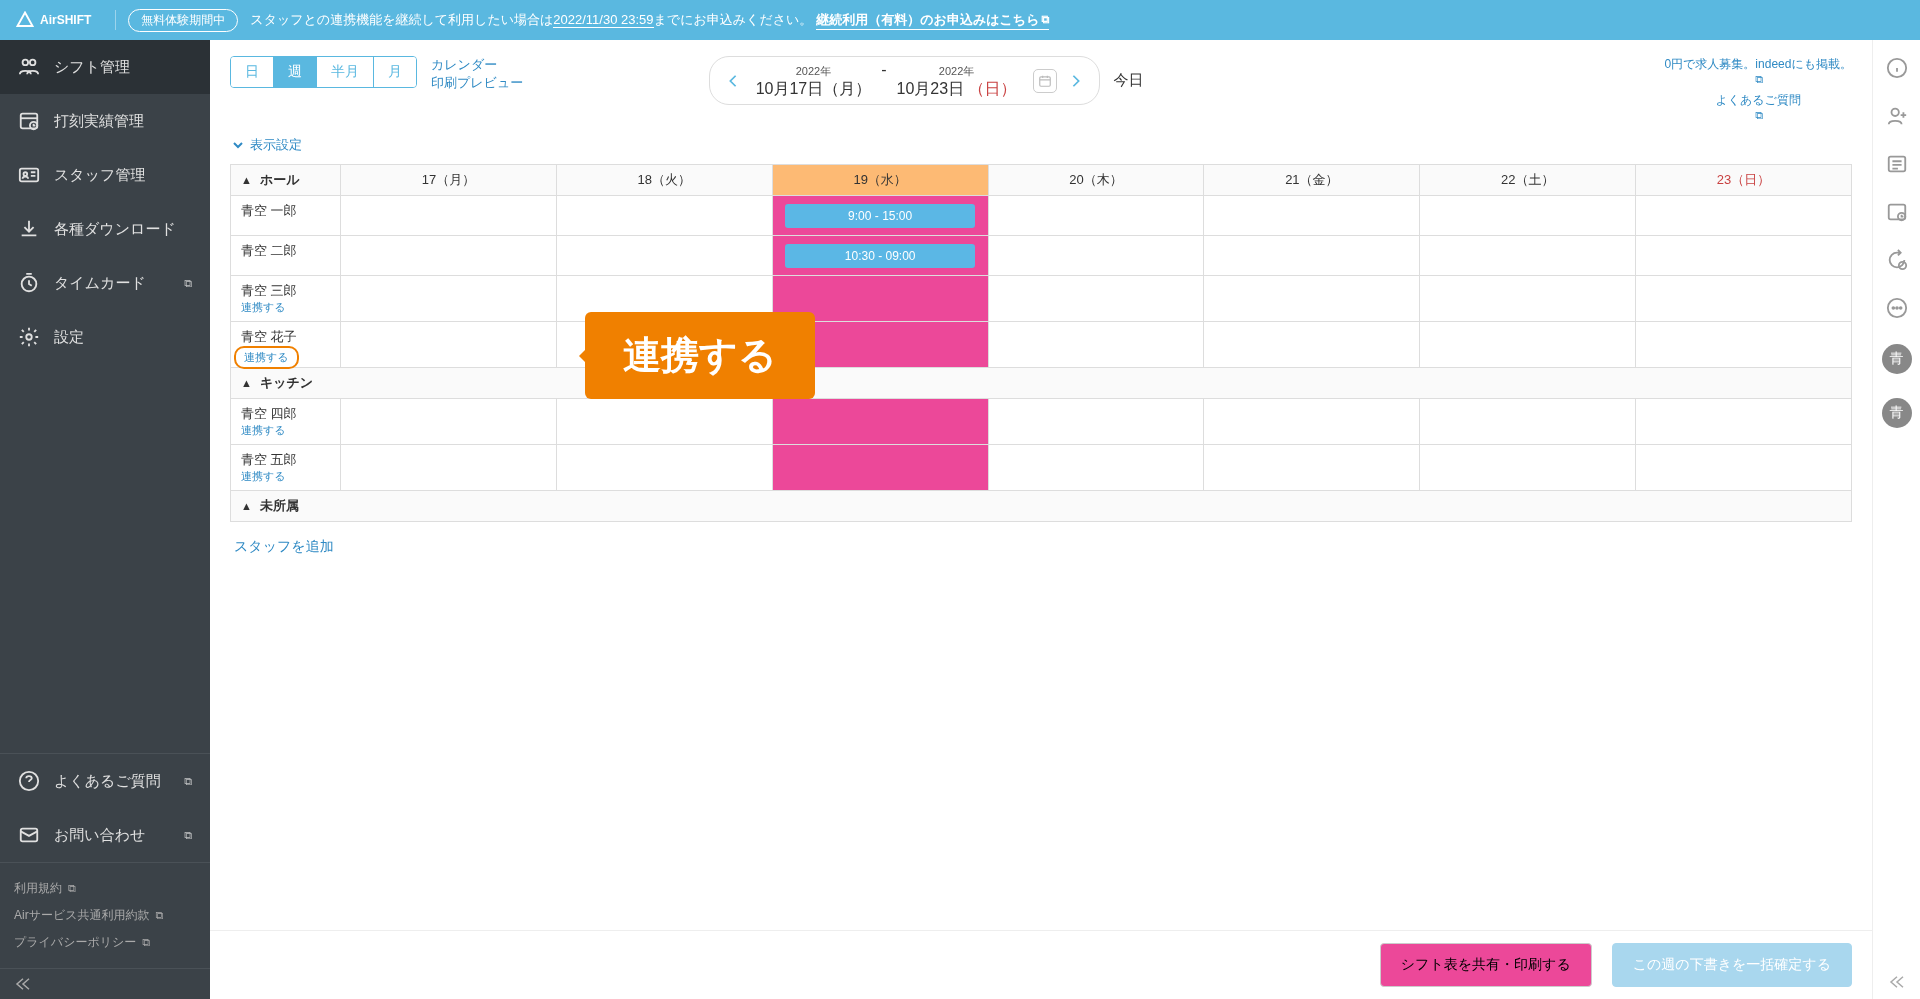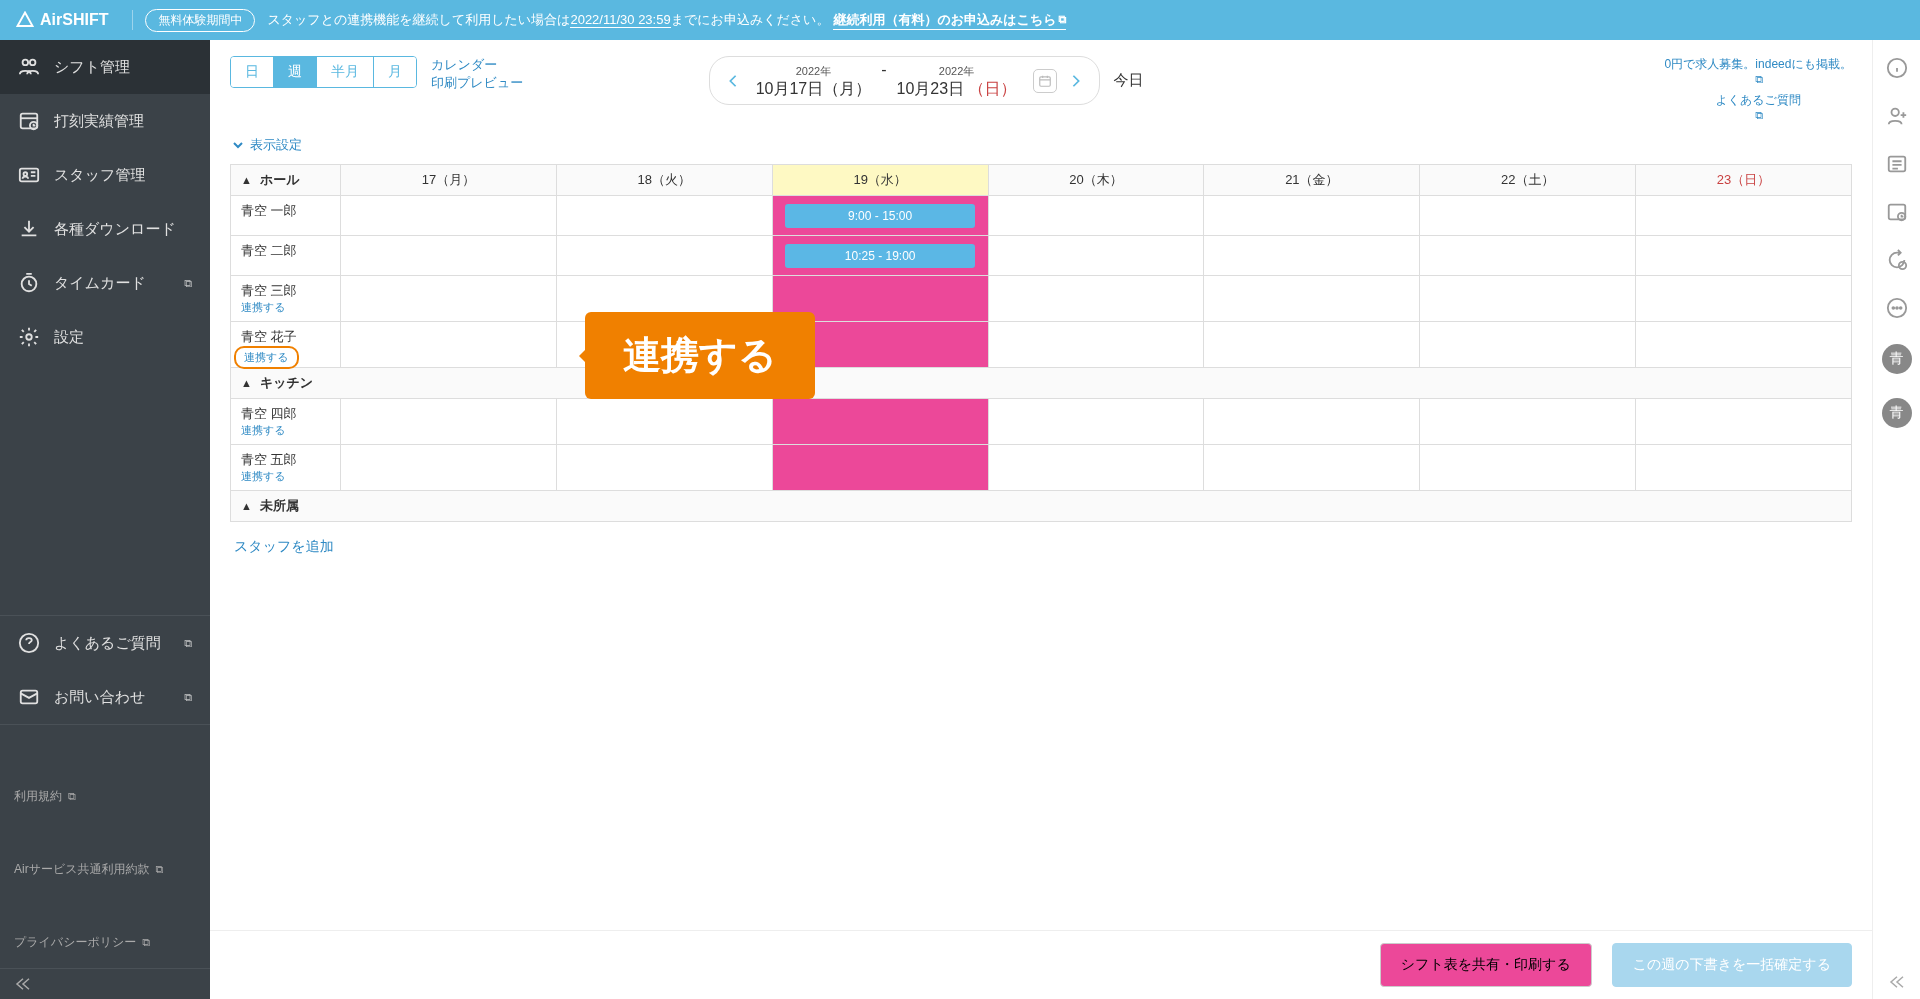--- a/index.html
+++ b/index.html
@@ -1,41 +1,41 @@
 <!DOCTYPE html>
 <html><head>
   <meta charset="utf-8">
   <style>
     * { box-sizing: border-box; margin: 0; padding: 0; }
     body { font-family: -apple-system, BlinkMacSystemFont, "Hiragino Sans", "Meiryo", sans-serif; font-size: 14px; color: #333; background: #fff; overflow: hidden; }
     
     
     .top-banner { height: 40px; background: #5AB8E0; display: flex; align-items: center; padding: 0 16px; color: #fff; font-size: 13px; }
-    .logo { display: flex; align-items: center; font-weight: bold; font-size: 16px; margin-right: 12px; }
+    .logo { display: flex; align-items: center; font-weight: bold; font-size: 12px; margin-right: 12px; }
     .logo-icon { margin-right: 6px; }
     .divider-v { width: 1px; height: 20px; background: rgba(255,255,255,0.4); margin: 0 12px; }
     .trial-badge { border: 1px solid #fff; border-radius: 12px; padding: 2px 12px; font-size: 12px; margin-right: 12px; }
     .banner-text { display: flex; align-items: center; }
     .banner-underline { border-bottom: 1px solid #fff; }
     .banner-link { font-weight: bold; border-bottom: 1px solid #fff; margin-left: 4px; display: flex; align-items: center; }
     .ext-icon { margin-left: 2px; font-size: 11px; }
     
     
     .layout { display: flex; height: calc(100vh - 40px); }
     
     
     .sidebar { width: 210px; background: #3B4248; color: #E0E0E0; display: flex; flex-direction: column; position: relative; }
     .nav-item { display: flex; align-items: center; padding: 16px 18px; font-size: 15px; cursor: pointer; }
     .nav-item.active { background: #2B3136; }
     .nav-icon { width: 22px; height: 22px; margin-right: 14px; display: flex; align-items: center; justify-content: center; }
     .nav-ext { margin-left: auto; font-size: 11px; opacity: 0.8; }
     .sidebar-spacer { flex: 1; }
     .sidebar-lower { border-top: 1px solid #4A5157; }
     .sidebar-links { padding: 12px 14px; border-top: 1px solid #4A5157; font-size: 12px; }
-    .sidebar-link { display: flex; align-items: center; padding: 5px 0; color: #AAA; cursor: pointer; margin-top: 46px; }
+    .sidebar-link { display: flex; align-items: center; padding: 5px 0; color: #AAA; cursor: pointer; }
     .sidebar-collapse { text-align: right; padding: 8px 14px; border-top: 1px solid #4A5157; cursor: pointer; }
     
     
     .main { flex: 1; display: flex; background: #fff; overflow: hidden; }
     .content { flex: 1; padding: 16px 20px; position: relative; overflow: hidden; }
     
     
     .toolbar { display: flex; align-items: flex-start; padding-bottom: 8px; }
     .seg-group { display: flex; border: 1px solid #5AB8E0; border-radius: 4px; overflow: hidden; }
     .seg-btn { padding: 6px 14px; font-size: 14px; background: #fff; color: #5AB8E0; cursor: pointer; border-right: 1px solid #5AB8E0; }
@@ -60,21 +60,21 @@
     
     .disp-row { display: flex; align-items: center; padding: 6px 0 10px 2px; font-size: 13px; color: #2F8AC4; cursor: pointer; }
     
     
     .cal-table { border: 1px solid #ddd; }
     .cal-header { display: flex; background: #fafafa; }
     .grp-cell { width: 110px; border-right: 1px solid #ddd; display: flex; align-items: center; padding: 6px 10px; font-size: 13px; font-weight: 600; }
     .grp-chevron { margin-right: 8px; font-size: 11px; }
     .day-head { flex: 1; border-right: 1px solid #ddd; display: flex; align-items: center; justify-content: center; padding: 6px 0; font-size: 13px; }
     .day-head:last-child { border-right: none; }
-    .day-head.today { background: #fef9c3; }
+    .day-head.today { background: #fdba74; }
     .cal-row { display: flex; border-top: 1px solid #ddd; min-height: 40px; justify-content: center; }
     .name-cell { width: 110px; border-right: 1px solid #ddd; padding: 6px 10px; font-size: 13px; }
     .name-link { color: #2F8AC4; font-size: 11px; cursor: pointer; }
     .day-cell { flex: 1; border-right: 1px solid #ddd; padding: 4px; display: flex; align-items: center; justify-content: center; }
     .day-cell:last-child { border-right: none; }
     .day-cell.today { background: #ec4899; }
     .shift-chip { background: #5BB7E5; color: #fff; font-size: 12px; padding: 5px 0; border-radius: 3px; width: 92%; text-align: center; }
     .grp-row { display: flex; border-top: 1px solid #ddd; background: #fafafa; }
     .grp-row .grp-cell { border-right: none; }
     
@@ -335,21 +335,21 @@
             <div class="day-cell "></div>
           </div>
           <div class="cal-row">
       <div class="name-cell">
         <div>青空 二郎</div>
 
       </div>
             <div class="day-cell "></div>
             <div class="day-cell "></div>
             <div class="day-cell today">
-              <div class="shift-chip">10:25 - 19:00</div>
+              <div class="shift-chip">10:30 - 09:00</div>
             </div>
             <div class="day-cell "></div>
             <div class="day-cell "></div>
             <div class="day-cell "></div>
             <div class="day-cell "></div>
           </div>
           <div class="cal-row">
       <div class="name-cell">
         <div>青空 三郎</div>
         <div class="name-link">連携する</div>

